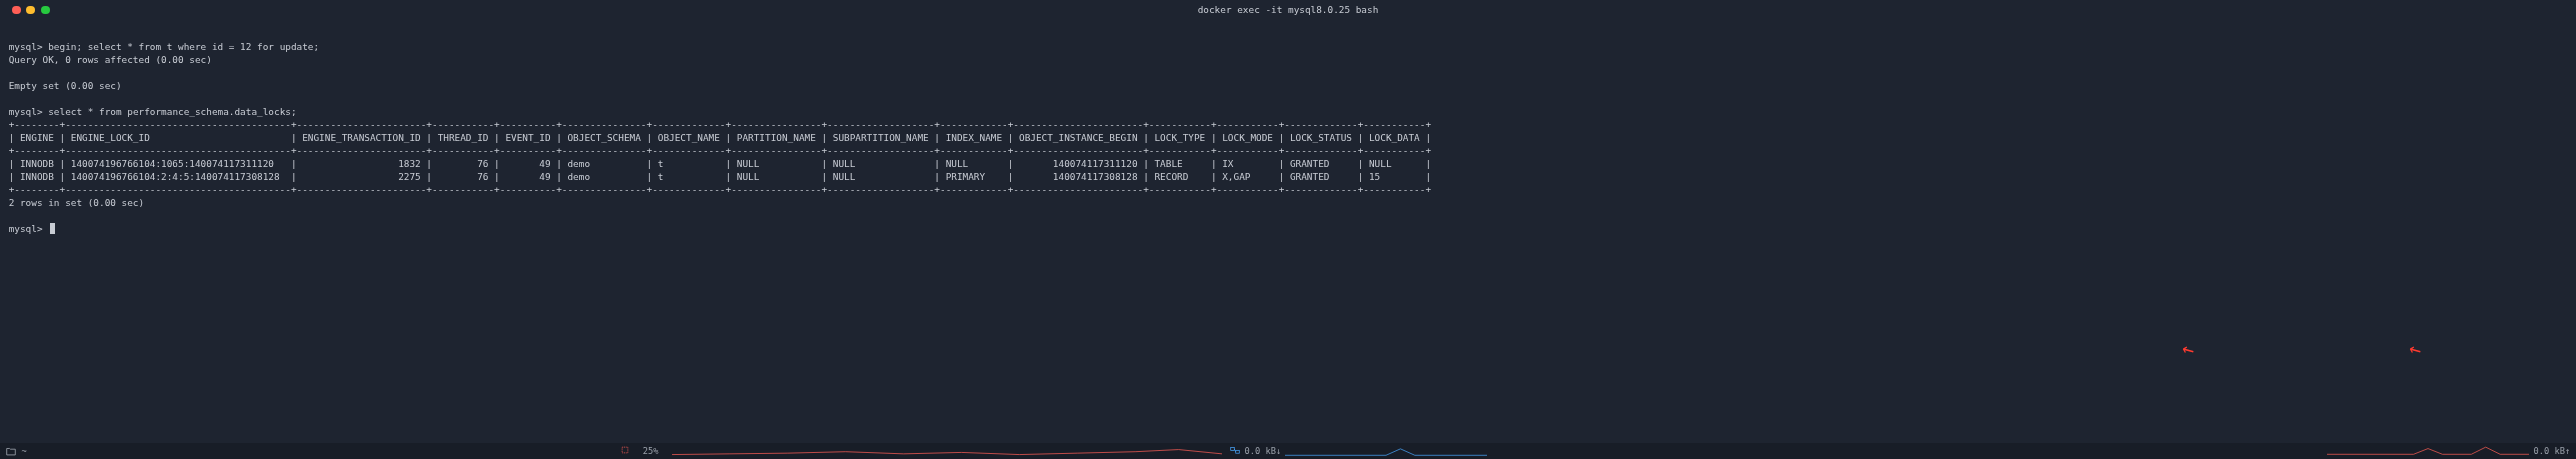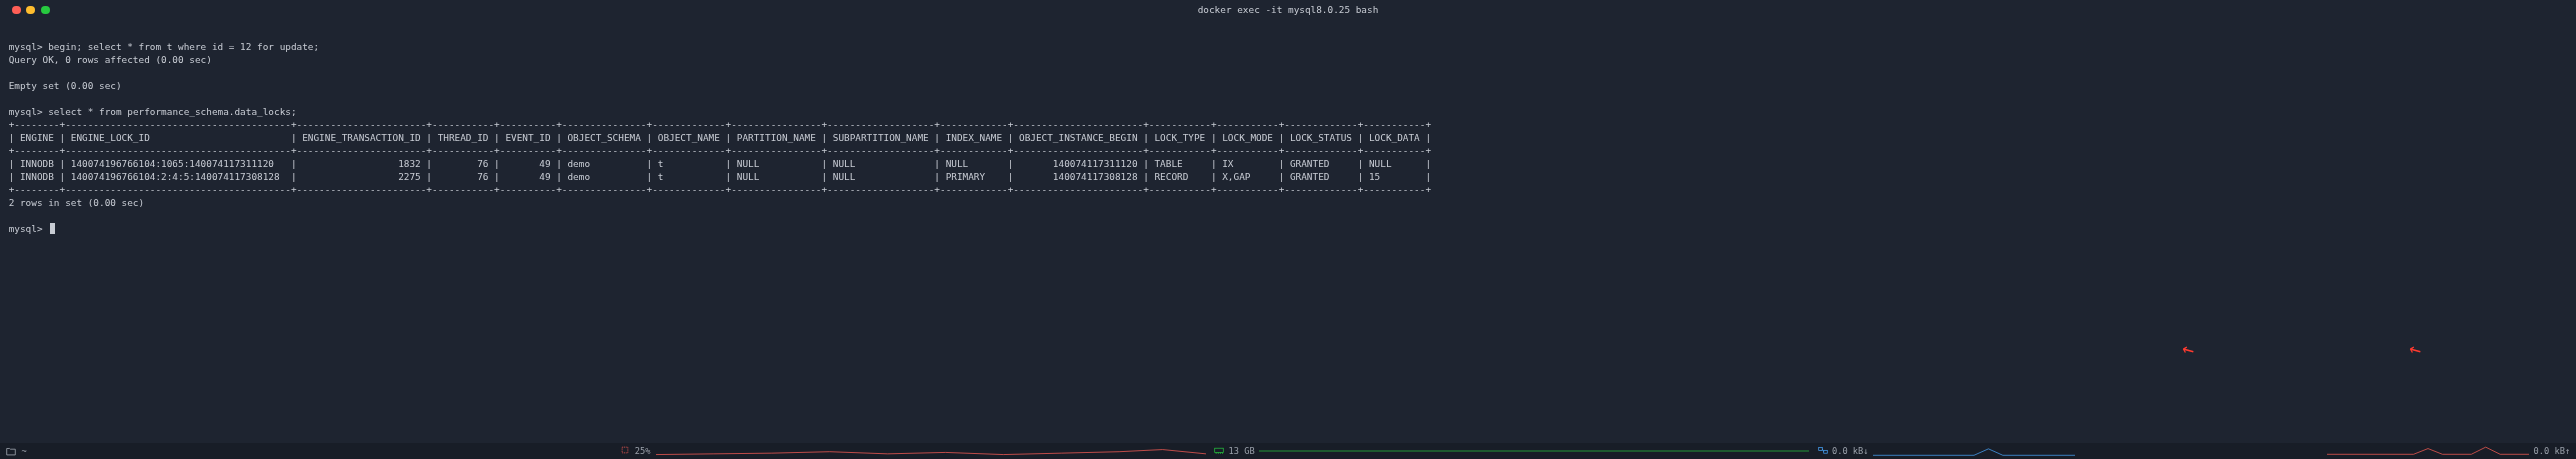--- a/index.html
+++ b/index.html
@@ -78,21 +78,21 @@
     gap: 5.8px;
   }
   .folder-icon {
     display: inline-flex;
     align-items: center;
   }
   .status-spacer-1 { width: 593px; }
   .status-cpu {
     display: flex;
     align-items: center;
-    gap: 5px;
+    gap: 13px;
   }
   .cpu-icon { color: #ff5f56; }
   .spark {
     width: 202px;
     height: 10px;
   }
   .spark.long { width: 550px; }
   .status-mem {
     display: flex;
     align-items: center;
@@ -166,35 +166,20 @@
   <div class="status-spacer-1"></div>
   <div class="status-cpu">
     <span class="cpu-icon">
       <svg width="10" height="10" viewBox="0 0 14 14">
           <rect x="3" y="3" width="8" height="8" fill="none" stroke="#ff5f56" stroke-width="1" stroke-dasharray="1.5 1"></rect>
         </svg>
     </span>
     <span>25%</span>
     <svg class="spark long" viewBox="0 0 760 14" preserveAspectRatio="none">
       <polyline points="0,12 80,11 160,10 240,8 320,11 400,9 480,12 560,10 640,8 700,5 760,11" fill="none" stroke="#ff5f56" stroke-width="1"></polyline>
-    </svg>
-  </div>
-  <div class="status-mem">
-    <span class="mem-icon">
-      <svg width="10" height="8.7" viewBox="0 0 14 12">
-          <rect x="1" y="3" width="12" height="6" fill="none" stroke="#27c93f" stroke-width="1"></rect>
-          <line x1="3" y1="9" x2="3" y2="11" stroke="#27c93f"></line>
-          <line x1="6" y1="9" x2="6" y2="11" stroke="#27c93f"></line>
-          <line x1="9" y1="9" x2="9" y2="11" stroke="#27c93f"></line>
-          <line x1="12" y1="9" x2="12" y2="11" stroke="#27c93f"></line>
-        </svg>
-    </span>
-    <span>13 GB</span>
-    <svg class="spark long" viewBox="0 0 760 14" preserveAspectRatio="none">
-      <polyline points="0,7 760,7" fill="none" stroke="#27c93f" stroke-width="1"></polyline>
     </svg>
   </div>
   <div class="status-net">
     <span class="net-icon">
       <svg width="10" height="8.7" viewBox="0 0 14 12">
           <rect x="1" y="2" width="5" height="4" fill="none" stroke="#4aa8ff"></rect>
           <rect x="8" y="6" width="5" height="4" fill="none" stroke="#4aa8ff"></rect>
           <line x1="6" y1="4" x2="8" y2="8" stroke="#4aa8ff"></line>
         </svg>
     </span>

